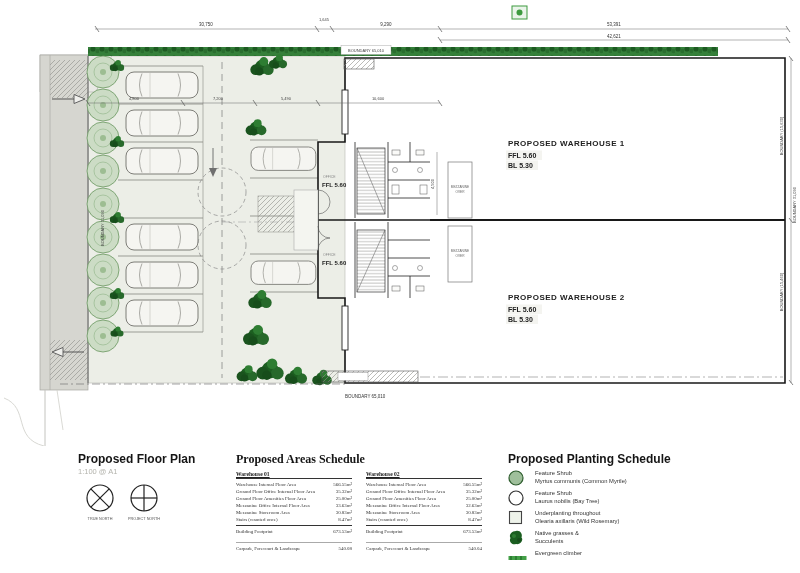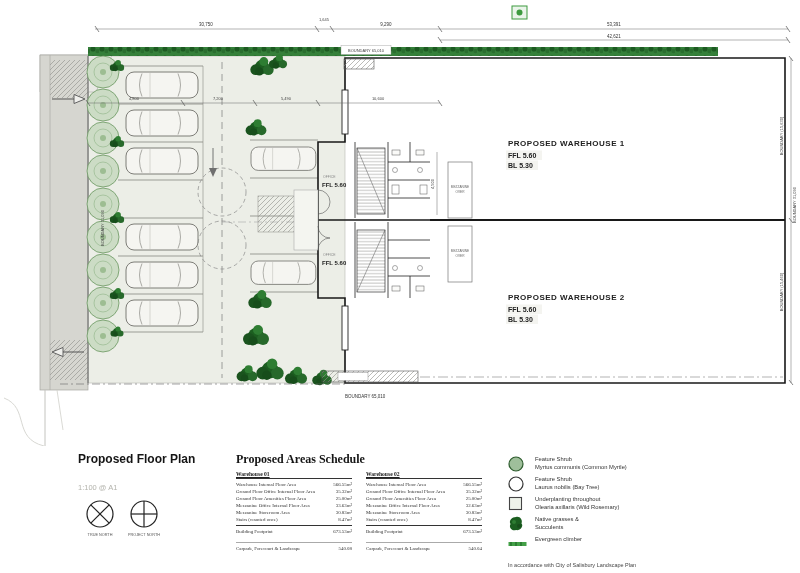--- a/index.html
+++ b/index.html
@@ -14,21 +14,21 @@
   .dim{stroke:#666;stroke-width:0.5;fill:none;}
   .wh-title{font-size:8px;font-weight:bold;fill:#222;letter-spacing:0.5px;}
   .wh-ffl{font-size:7px;font-weight:bold;fill:#222;}
   .ffl-small{font-size:6px;font-weight:bold;fill:#222;}
   .room-small{font-size:3.4px;fill:#888;}
   .wall{stroke:#181818;fill:none;}
 
   .footer{position:absolute;left:0;top:446px;width:800px;height:127px;}
   .fp-block{position:absolute;left:78px;top:6px;}
   .sec-title{font-size:12px;font-weight:bold;color:#151515;}
-  .scale-txt{font-size:7.5px;color:#b3b3ac;margin-top:17px;}
+  .scale-txt{font-size:7.5px;color:#b3b3ac;margin-top:1px;}
   .nlab{font-size:3.8px;fill:#555;}
 
   .areas{position:absolute;left:236px;top:6px;width:250px;font-family:Liberation Serif, serif;}
   .acols{display:flex;gap:14px;margin-top:4px;}
   .acol{width:116px;}
   .ahead{font-size:5.6px;font-weight:bold;color:#222;text-decoration:underline;
          border-bottom:1px solid #333;padding-bottom:1px;margin-bottom:2px;}
   .arow{display:flex;justify-content:space-between;font-size:4.9px;color:#333;
         line-height:7px;white-space:nowrap;}
   .alabel{overflow:hidden;margin-right:2px;}
@@ -402,20 +402,21 @@
           </div>
         <div class="arow carpark">
             <span class="alabel">Carpark, Forecourt &amp; Landscape</span>
             <span class="aval">540.04</span>
           </div>
       </div>
     </div>
   </div>
 
   <div class="plant">
+    <div class="sec-title">Proposed Planting Schedule</div>
 
     <div class="pitem">
       <svg class="psym" viewBox="0 0 20 16">
         <circle cx="8" cy="8" r="7" fill="#9fbf9b" stroke="#2d5c2d" stroke-width="1.2"></circle>
       </svg>
       <div class="ptext">
           <div>Feature Shrub</div>
         <div>Myrtus communis (Common Myrtle)</div>
         </div>
     </div>

